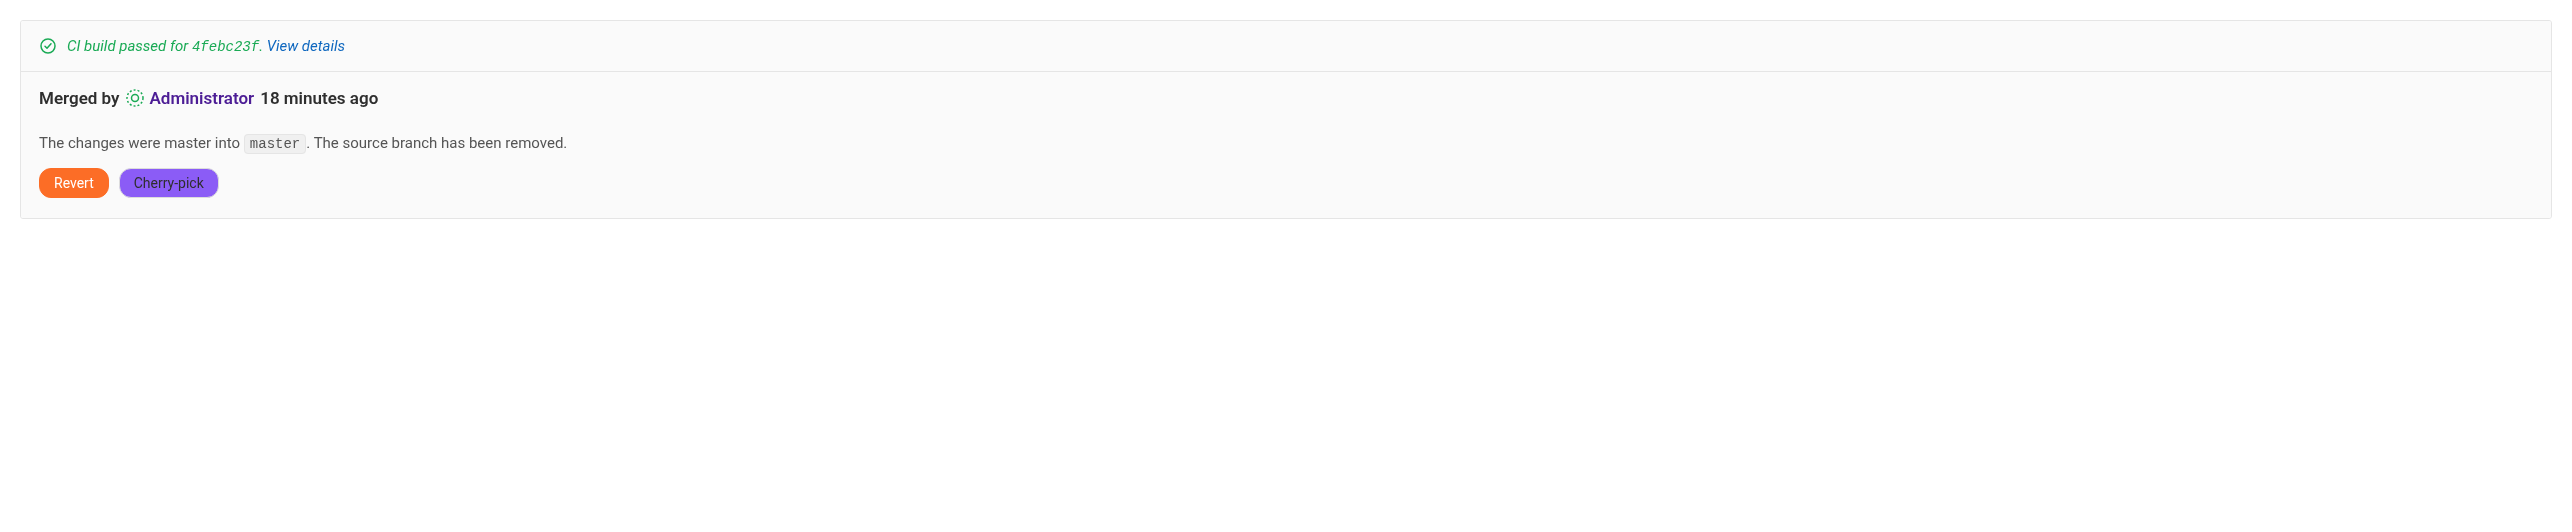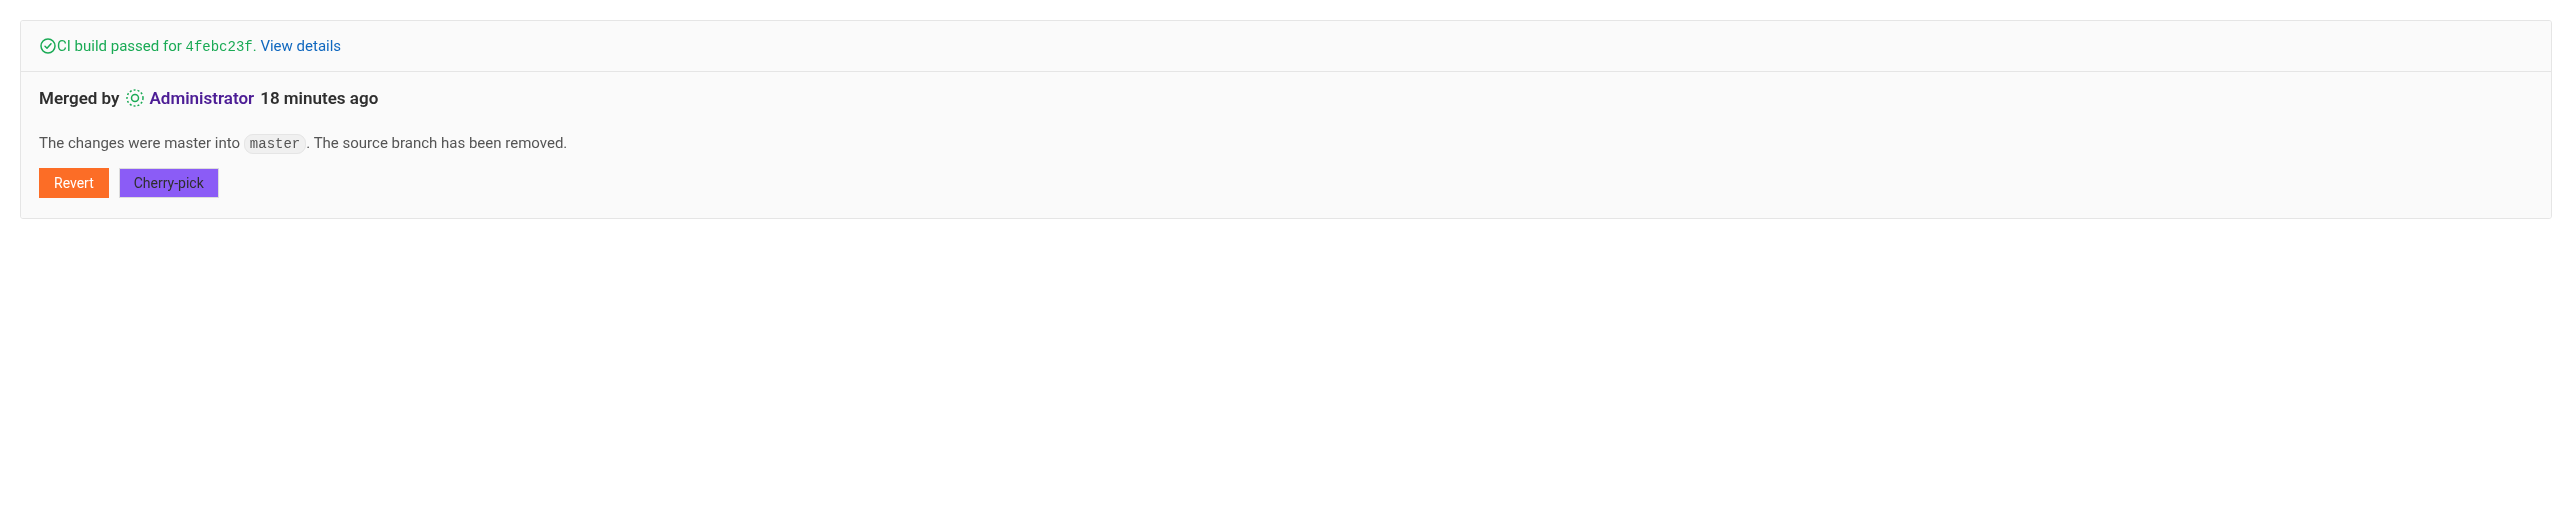--- a/index.html
+++ b/index.html
@@ -18,22 +18,23 @@
       border: 1px solid #e5e5e5;
       border-radius: 3px;
       overflow: hidden;
     }
     .status-row {
       display: flex;
       align-items: center;
       padding: 16px 18px;
       background: #fafafa;
       border-bottom: 1px solid #e5e5e5;
-      gap: 0;
+      gap: 10px;
       font-size: 15px;
+      font-style: italic;
     }
     .status-icon {
       display: inline-flex;
       align-items: center;
       justify-content: center;
       width: 18px;
       height: 18px;
       color: #1aaa55;
     }
     .status-icon svg {
@@ -82,34 +83,34 @@
     .merged-desc {
       font-size: 15px;
       color: #555;
       margin-bottom: 16px;
     }
     .branch-code {
       font-family: "SFMono-Regular", Consolas, "Liberation Mono", Menlo, monospace;
       font-size: 14px;
       background: #f0f0f0;
       border: 1px solid #e5e5e5;
-      border-radius: 9px;
+      border-radius: 4px;
       padding: 1px 5px;
     }
     .button-row {
       display: flex;
       gap: 10px;
     }
     .btn {
       display: inline-flex;
       align-items: center;
       justify-content: center;
       padding: 6px 14px;
       font-size: 14px;
-      border-radius: 0;
+      border-radius: 12px;
       cursor: pointer;
       border: 1px solid transparent;
       font-family: inherit;
     }
     .btn-warning {
       background: #fc6d26;
       color: #fff;
       border-color: #fc6d26;
     }
     .btn-default {

